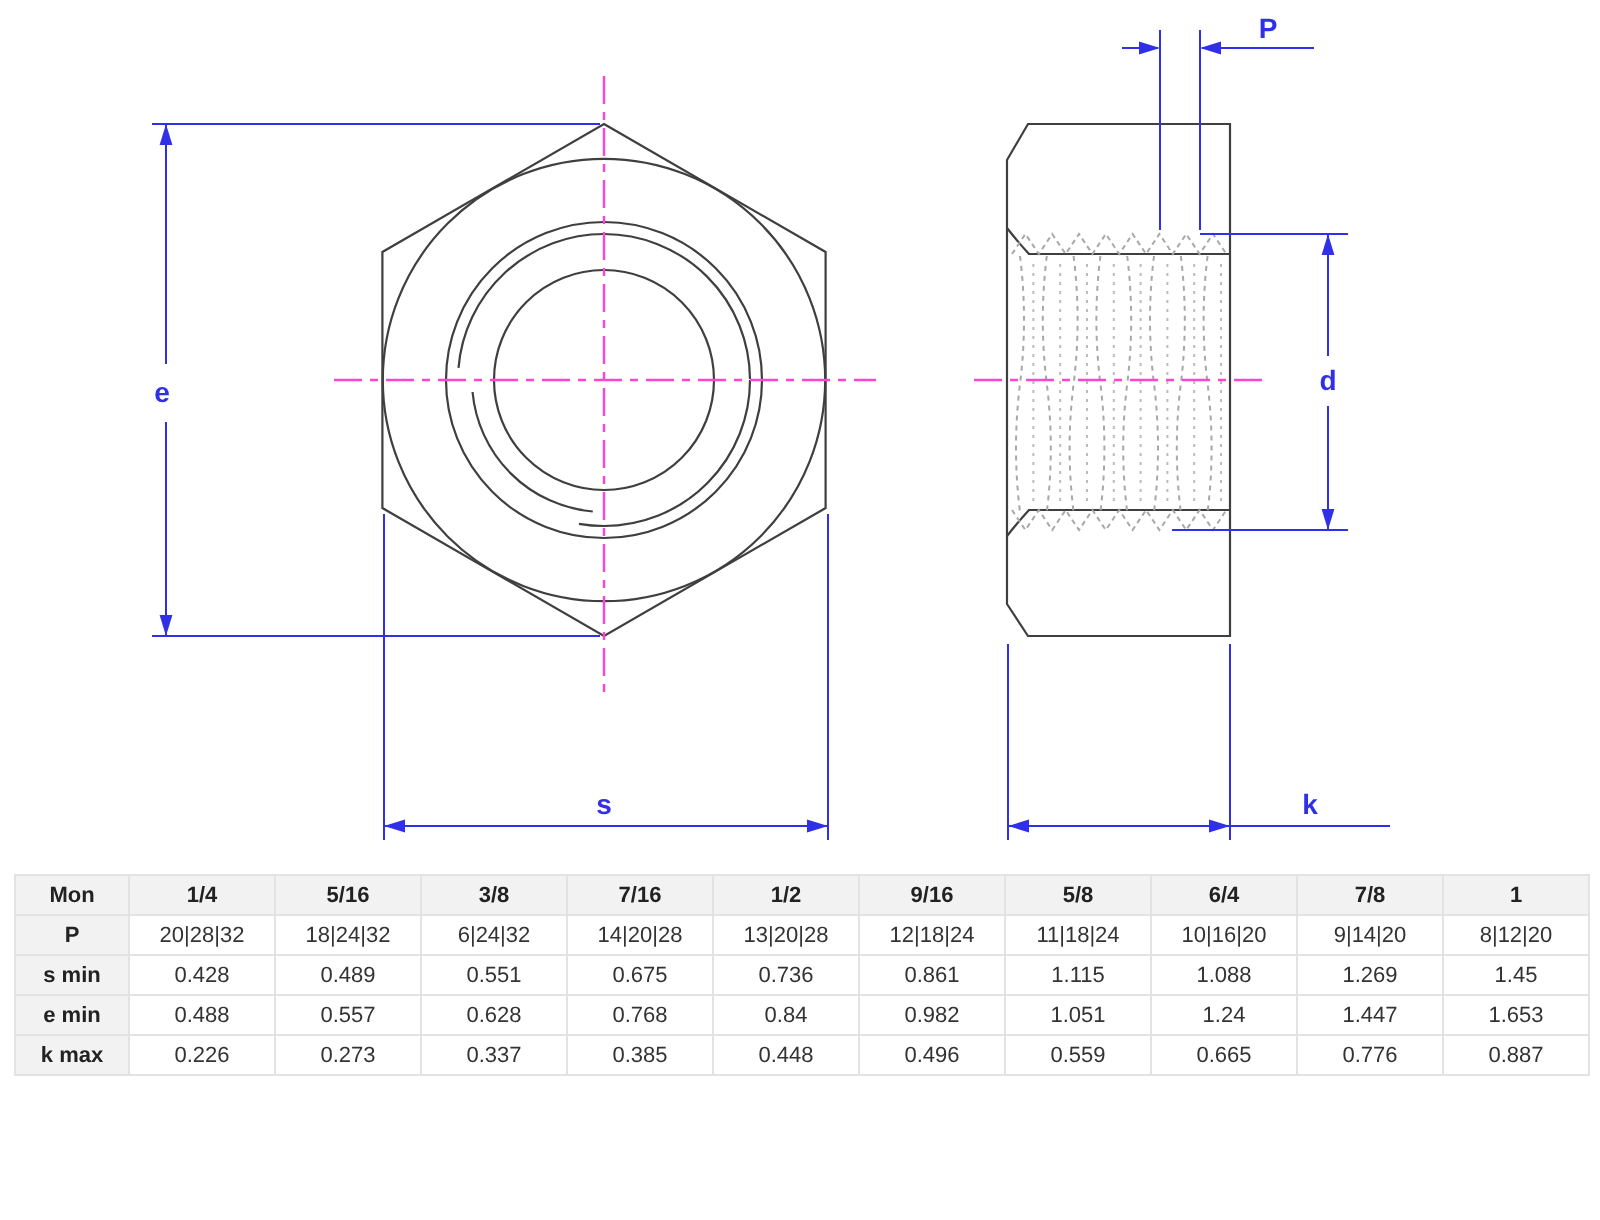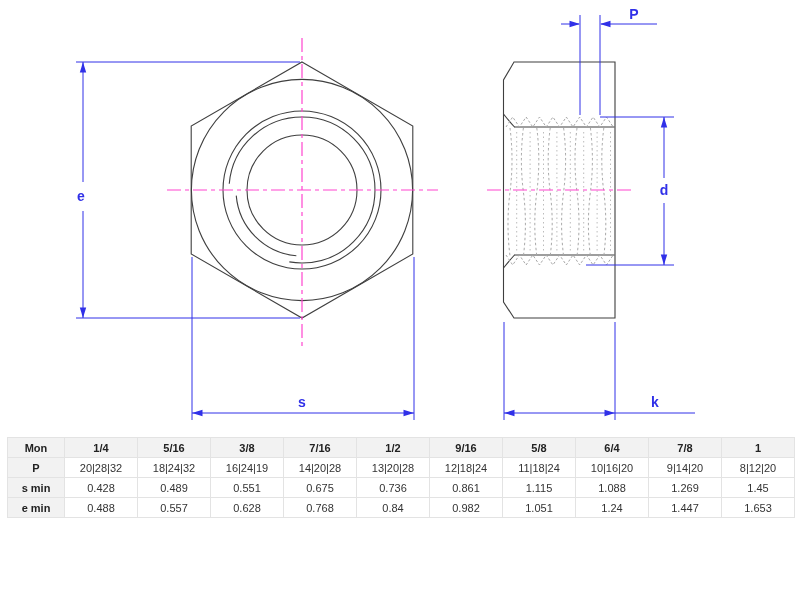--- a/index.html
+++ b/index.html
@@ -148,21 +148,21 @@
           <th>6/4</th>
           <th>7/8</th>
           <th>1</th>
         </tr>
     </thead>
     <tbody>
         <tr>
           <th>P</th>
           <td>20|28|32</td>
           <td>18|24|32</td>
-          <td>16|24|19</td>
+          <td>6|24|32</td>
           <td>14|20|28</td>
           <td>13|20|28</td>
           <td>12|18|24</td>
           <td>11|18|24</td>
           <td>10|16|20</td>
           <td>9|14|20</td>
           <td>8|12|20</td>
         </tr>
         <tr>
           <th>s min</th>
@@ -183,15 +183,28 @@
           <td>0.557</td>
           <td>0.628</td>
           <td>0.768</td>
           <td>0.84</td>
           <td>0.982</td>
           <td>1.051</td>
           <td>1.24</td>
           <td>1.447</td>
           <td>1.653</td>
         </tr>
+        <tr>
+          <th>k max</th>
+          <td>0.226</td>
+          <td>0.273</td>
+          <td>0.337</td>
+          <td>0.385</td>
+          <td>0.448</td>
+          <td>0.496</td>
+          <td>0.559</td>
+          <td>0.665</td>
+          <td>0.776</td>
+          <td>0.887</td>
+        </tr>
       </tbody>
   </table>
 </div>
 
 </body></html>

